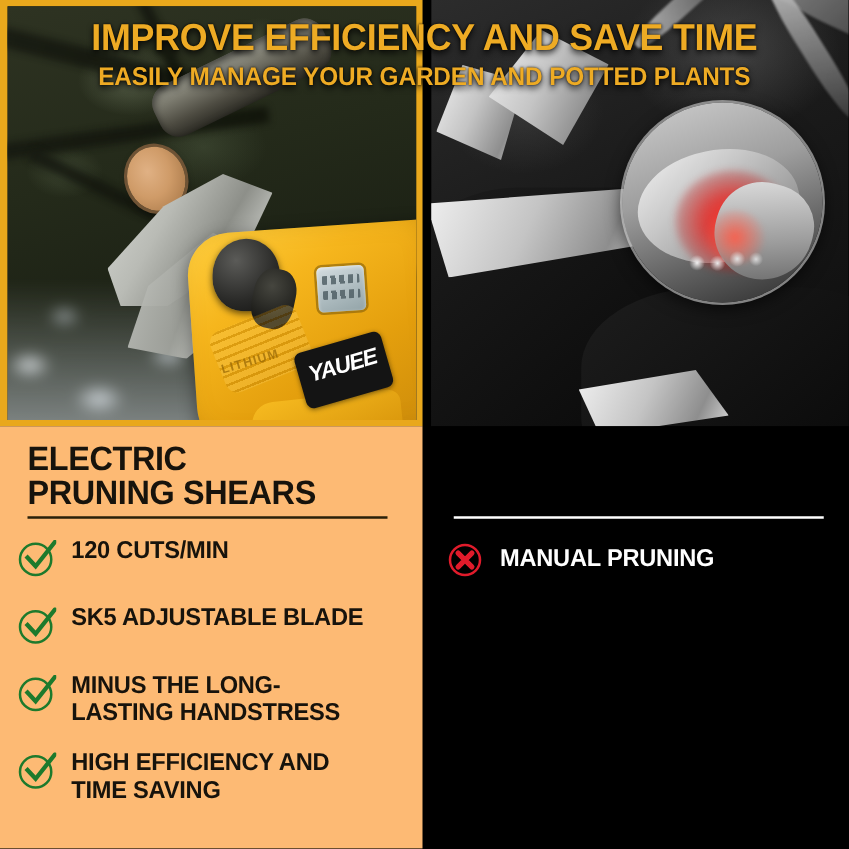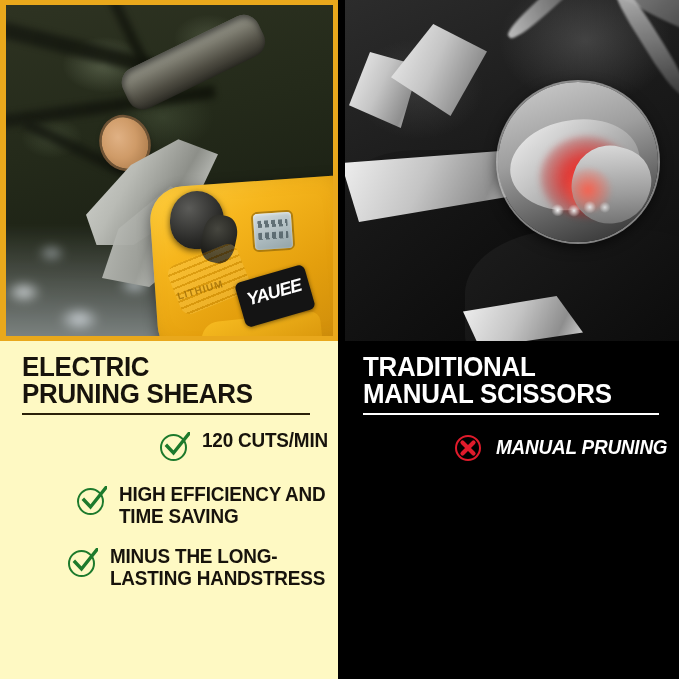--- a/index.html
+++ b/index.html
@@ -369,21 +369,21 @@
     width: 679px; height: 338px;
   }
   .col {
     position: absolute;
     top: 0;
     height: 338px;
     box-sizing: border-box;
   }
   .col-left {
     left: 0; width: 338px;
-    background: #fef9c3;
+    background: #fdba74;
   }
   .col-right {
     left: 345px; width: 334px;
     background: #000;
   }
   .col-head {
     margin: 0;
     padding: 0;
     font-family: "Liberation Sans Narrow", "Liberation Sans", sans-serif;
     font-weight: bold;
@@ -406,28 +406,27 @@
   .col-left .head-rule { left: 22px; width: 288px; background: #2a2109; }
   .col-right .head-rule { left: 18px; width: 296px; background: #ffffff; }
 
   .feature-list {
     position: absolute;
     left: 14px; top: 88px;
     right: 6px;
     margin: 0; padding: 0;
     list-style: none;
   }
-  .col-right .feature-list { left: 12px; top: 88px; font-style: italic; }
+  .col-right .feature-list { left: 12px; top: 88px; }
 
   .feature {
     display: flex;
     align-items: flex-start;
     margin-bottom: 18px;
     min-height: 34px;
-    justify-content: flex-end;
   }
   .col-right .feature { margin-bottom: 26px; align-items: center; }
 
   .f-icon {
     flex: 0 0 34px;
     width: 34px; height: 34px;
     position: relative;
     margin-right: 9px;
     margin-top: 2px;
   }
@@ -520,20 +519,24 @@
       <div class="pr-blade" style="left:118px; top:296px; width:120px; height:52px; clip-path:polygon(0 30%,78% 0,100% 70%,14% 100%);"></div>
       <div class="pr-inset">
         <div class="pr-inset-hand"></div>
         <div class="pr-pain"></div>
         <div class="pr-inset-hand2"></div>
         <div class="pr-pain2"></div>
         <div class="pr-knuckles"></div>
       </div>
     </div>
 
+    <div class="header-overlay">
+      <div class="header-title">IMPROVE EFFICIENCY AND SAVE TIME</div>
+      <div class="header-sub">EASILY MANAGE YOUR GARDEN AND POTTED PLANTS</div>
+    </div>
 
   </div>
 
   <div class="cols">
 
     <div class="col col-left">
       <div class="head-wrap">
         <div class="col-head">ELECTRIC</div>
         <div class="col-head">PRUNING SHEARS</div>
       </div>
@@ -548,41 +551,46 @@
           </span>
           <span class="f-text">120 CUTS/MIN</span>
         </li>
         <li class="feature">
           <span class="f-icon">
             <span class="chk-ring"></span>
             <svg class="chk-mark" viewBox="0 0 26 26">
                 <path d="M3 14 L9.5 21 L25 1.5" fill="none" stroke="#1d7a2c" stroke-width="3.4" stroke-linecap="square"></path>
               </svg>
           </span>
-          <span class="f-text">HIGH EFFICIENCY AND
-TIME SAVING</span>
+          <span class="f-text">SK5 ADJUSTABLE BLADE</span>
         </li>
         <li class="feature">
           <span class="f-icon">
             <span class="chk-ring"></span>
             <svg class="chk-mark" viewBox="0 0 26 26">
                 <path d="M3 14 L9.5 21 L25 1.5" fill="none" stroke="#1d7a2c" stroke-width="3.4" stroke-linecap="square"></path>
               </svg>
           </span>
           <span class="f-text">MINUS THE LONG-
 LASTING HANDSTRESS</span>
         </li>
+        <li class="feature">
+          <span class="f-icon">
+            <span class="chk-ring"></span>
+            <svg class="chk-mark" viewBox="0 0 26 26">
+                <path d="M3 14 L9.5 21 L25 1.5" fill="none" stroke="#1d7a2c" stroke-width="3.4" stroke-linecap="square"></path>
+              </svg>
+          </span>
+          <span class="f-text">HIGH EFFICIENCY AND
+TIME SAVING</span>
+        </li>
       </ul>
     </div>
 
     <div class="col col-right">
-      <div class="head-wrap">
-        <div class="col-head">TRADITIONAL</div>
-        <div class="col-head">MANUAL SCISSORS</div>
-      </div>
       <div class="head-rule"></div>
       <ul class="feature-list">
         <li class="feature">
           <span class="f-icon">
             <span class="x-ring"></span>
             <svg class="x-mark" viewBox="0 0 26 26">
                 <path d="M7.5 7.5 L18.5 18.5 M18.5 7.5 L7.5 18.5" stroke="#e01b2b" stroke-width="4.2" stroke-linecap="round"></path>
               </svg>
           </span>
           <span class="f-text">MANUAL PRUNING</span>

